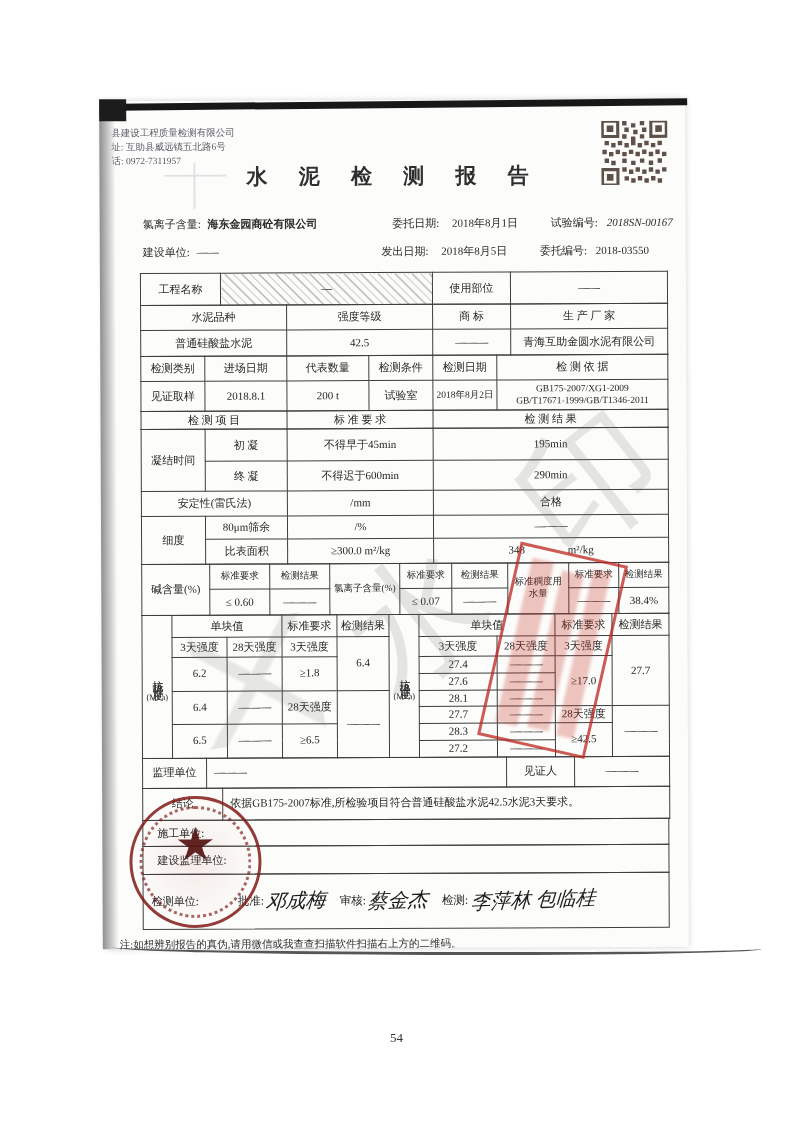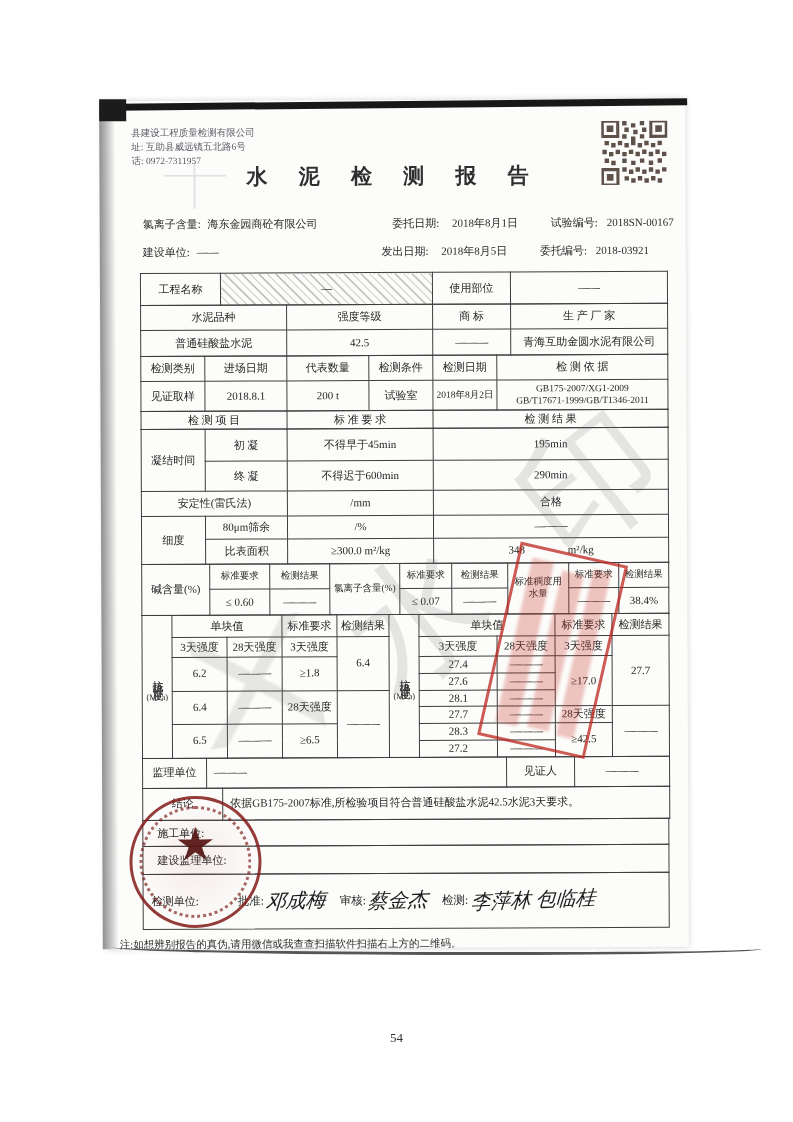--- a/index.html
+++ b/index.html
@@ -18,21 +18,21 @@
   .edge-left{position:absolute;top:0;left:-3px;width:16px;height:100%;z-index:3;
              background:linear-gradient(90deg,#8f8f8f,#c9c9c9 55%,rgba(250,250,250,0));}
   .edge-top{position:absolute;top:1px;left:16px;right:-2px;height:7px;background:#181818;
             transform:rotate(-0.3deg);z-index:4;}
   .edge-top-blob{position:absolute;top:-2px;left:-3px;width:27px;height:22px;background:#1c1c1c;z-index:4;}
   .scan-bottom{position:absolute;left:112px;top:940px;width:650px;height:12px;
                border-bottom:3px solid #565656;border-radius:0 0 100% 100%/0 0 14px 14px;
                transform:rotate(.15deg);}
 
   
-  .letterhead{position:absolute;left:9px;top:26px;font-size:9.5px;line-height:1.45;color:#5a5a66;z-index:2;padding-left:20px;}
+  .letterhead{position:absolute;left:9px;top:26px;font-size:9.5px;line-height:1.45;color:#5a5a66;z-index:2;}
   .qr{position:absolute;right:18px;top:22px;width:66px;height:64px;z-index:2;opacity:.9;}
   .faded-mark{position:absolute;left:62px;top:62px;width:62px;height:46px;opacity:.3;filter:blur(.6px);
      background:linear-gradient(90deg,transparent 46%,#9aa0a8 47% 49%,transparent 50%),
                 linear-gradient(0deg,transparent 70%,#9aa0a8 71% 73%,transparent 74%);}
 
   .report-title{position:absolute;left:0;right:0;top:62px;text-align:center;font-size:21px;
                 font-weight:bold;letter-spacing:13px;color:#2f2f2f;}
 
   
   .meta-row{position:absolute;left:40px;right:8px;font-size:11px;color:#2b2b2b;white-space:nowrap;}
@@ -113,33 +113,33 @@
         <path d="M9 0h2v2H9zM13 1h2v2h-2zM17 0h2v2h-2zM10 3h2v2h-2zM14 4h2v2h-2zM18 3h2v2h-2zM9 6h2v2H9zM13 7h2v2h-2zM17 6h2v2h-2zM1 9h2v2H1zM4 10h2v2H4zM7 9h2v2H7zM10 10h2v2h-2zM13 9h2v2h-2zM16 10h2v2h-2zM19 9h2v2h-2zM22 10h2v2h-2zM25 9h2v2h-2zM0 13h2v2H0zM3 14h2v2H3zM6 13h2v2H6zM9 14h2v2H9zM12 13h2v2h-2zM15 14h2v2h-2zM18 13h2v2h-2zM21 14h2v2h-2zM24 13h2v2h-2zM27 14h2v2h-2zM1 17h2v2H1zM4 18h2v2H4zM9 17h2v2H9zM13 18h2v2h-2zM17 17h2v2h-2zM21 18h2v2h-2zM25 17h2v2h-2zM9 21h2v2H9zM12 22h2v2h-2zM15 21h2v2h-2zM18 22h2v2h-2zM21 21h2v2h-2zM24 22h2v2h-2zM27 21h2v2h-2zM10 25h2v2h-2zM13 26h2v2h-2zM16 25h2v2h-2zM19 26h2v2h-2zM22 25h2v2h-2zM25 26h2v2h-2z"></path>
       </g>
     </svg>
 
     <div class="faded-mark"></div>
 
     <div class="report-title">水 泥 检 测 报 告</div>
 
     <div class="meta-row m1">
       <span>氯离子含量:</span>
-      <span style="width:168px;margin-left:4px;">海东金园商砼有限公司</span>
+      <span style="width:168px;margin-left:4px;font-weight:bold;">海东金园商砼有限公司</span>
       <span style="margin-left:14px;">委托日期:</span>
       <span style="width:96px;margin-left:10px;margin-top:8px;">2018年8月1日</span>
       <span>试验编号:</span>
-      <span style="margin-left:6px;">2018SN-00167</span>
+      <span style="margin-left:6px;font-style:italic;">2018SN-00167</span>
     </div>
     <div class="meta-row m2">
       <span>建设单位:</span>
       <span style="width:168px;margin-left:4px;">——</span>
       <span style="margin-left:14px;">发出日期:</span>
       <span style="width:96px;margin-left:10px;">2018年8月5日</span>
       <span>委托编号:</span>
-      <span style="margin-left:6px;">2018-03921</span>
+      <span style="margin-left:6px;">2018-03550</span>
     </div>
 
     <table class="rt first">
       <colgroup>
           <col style="width:80px">
           <col style="width:212px">
           <col style="width:78px">
           <col style="width:157px">
         </colgroup>
       <tbody>

